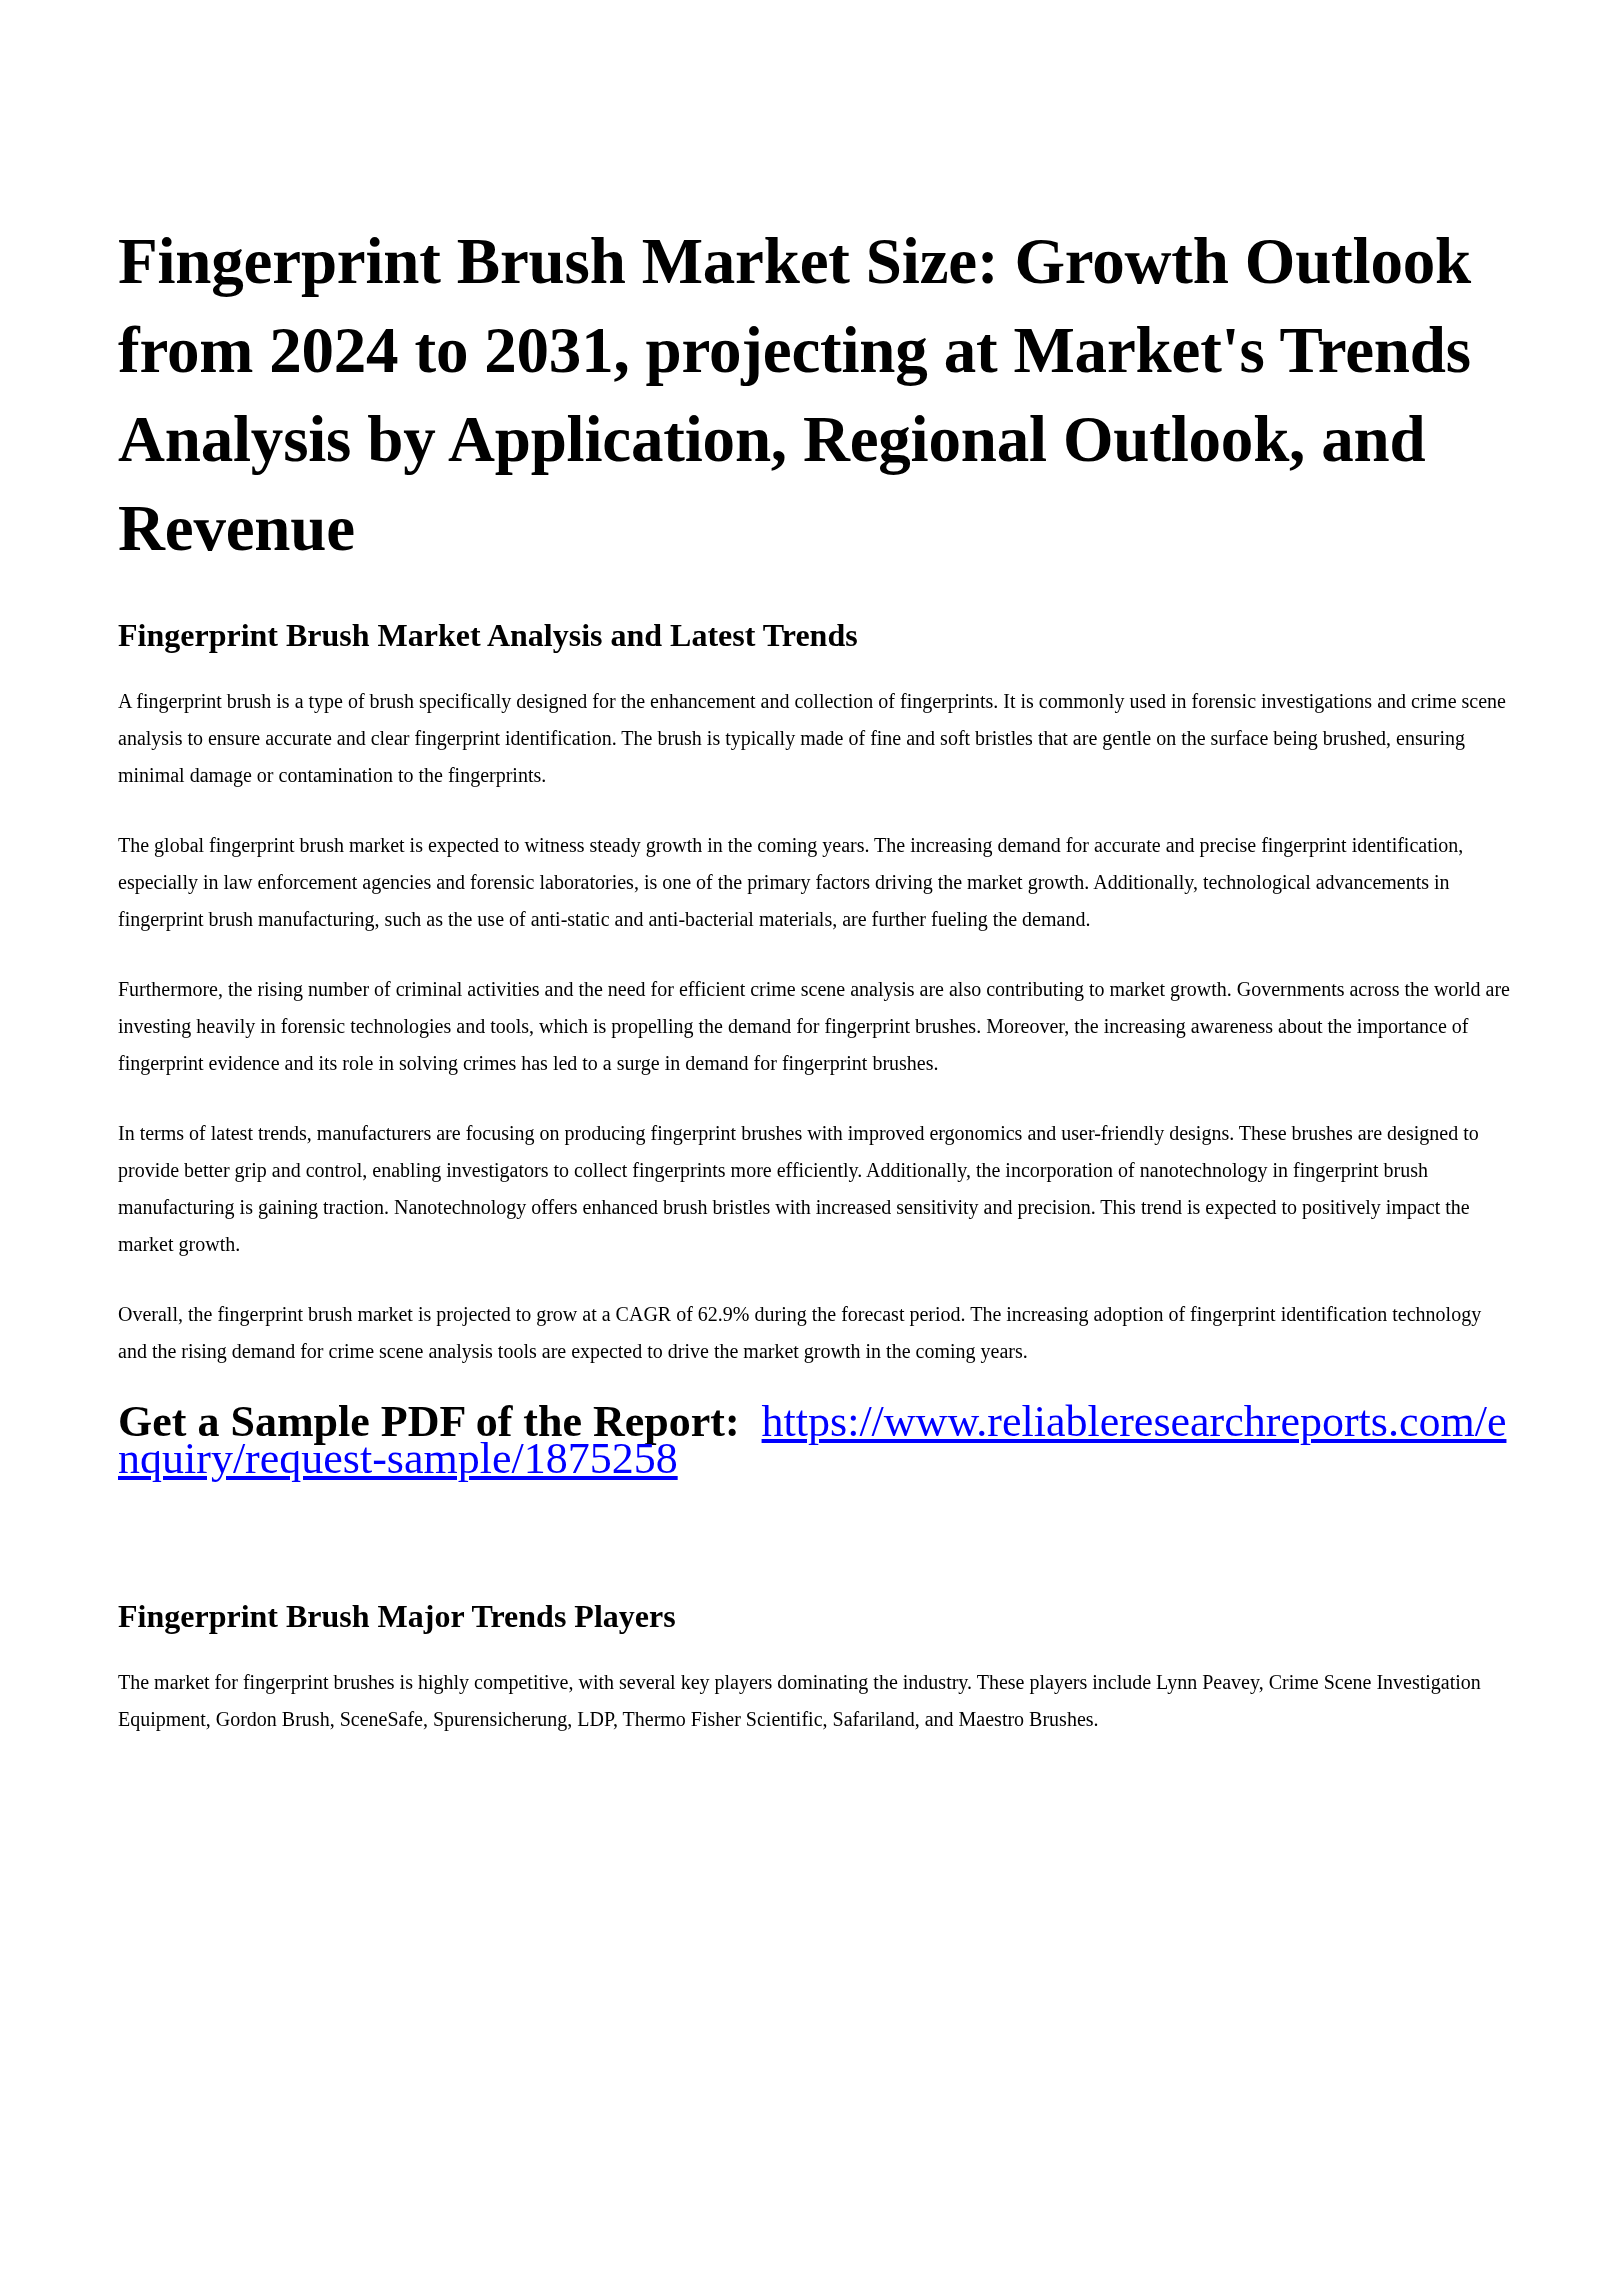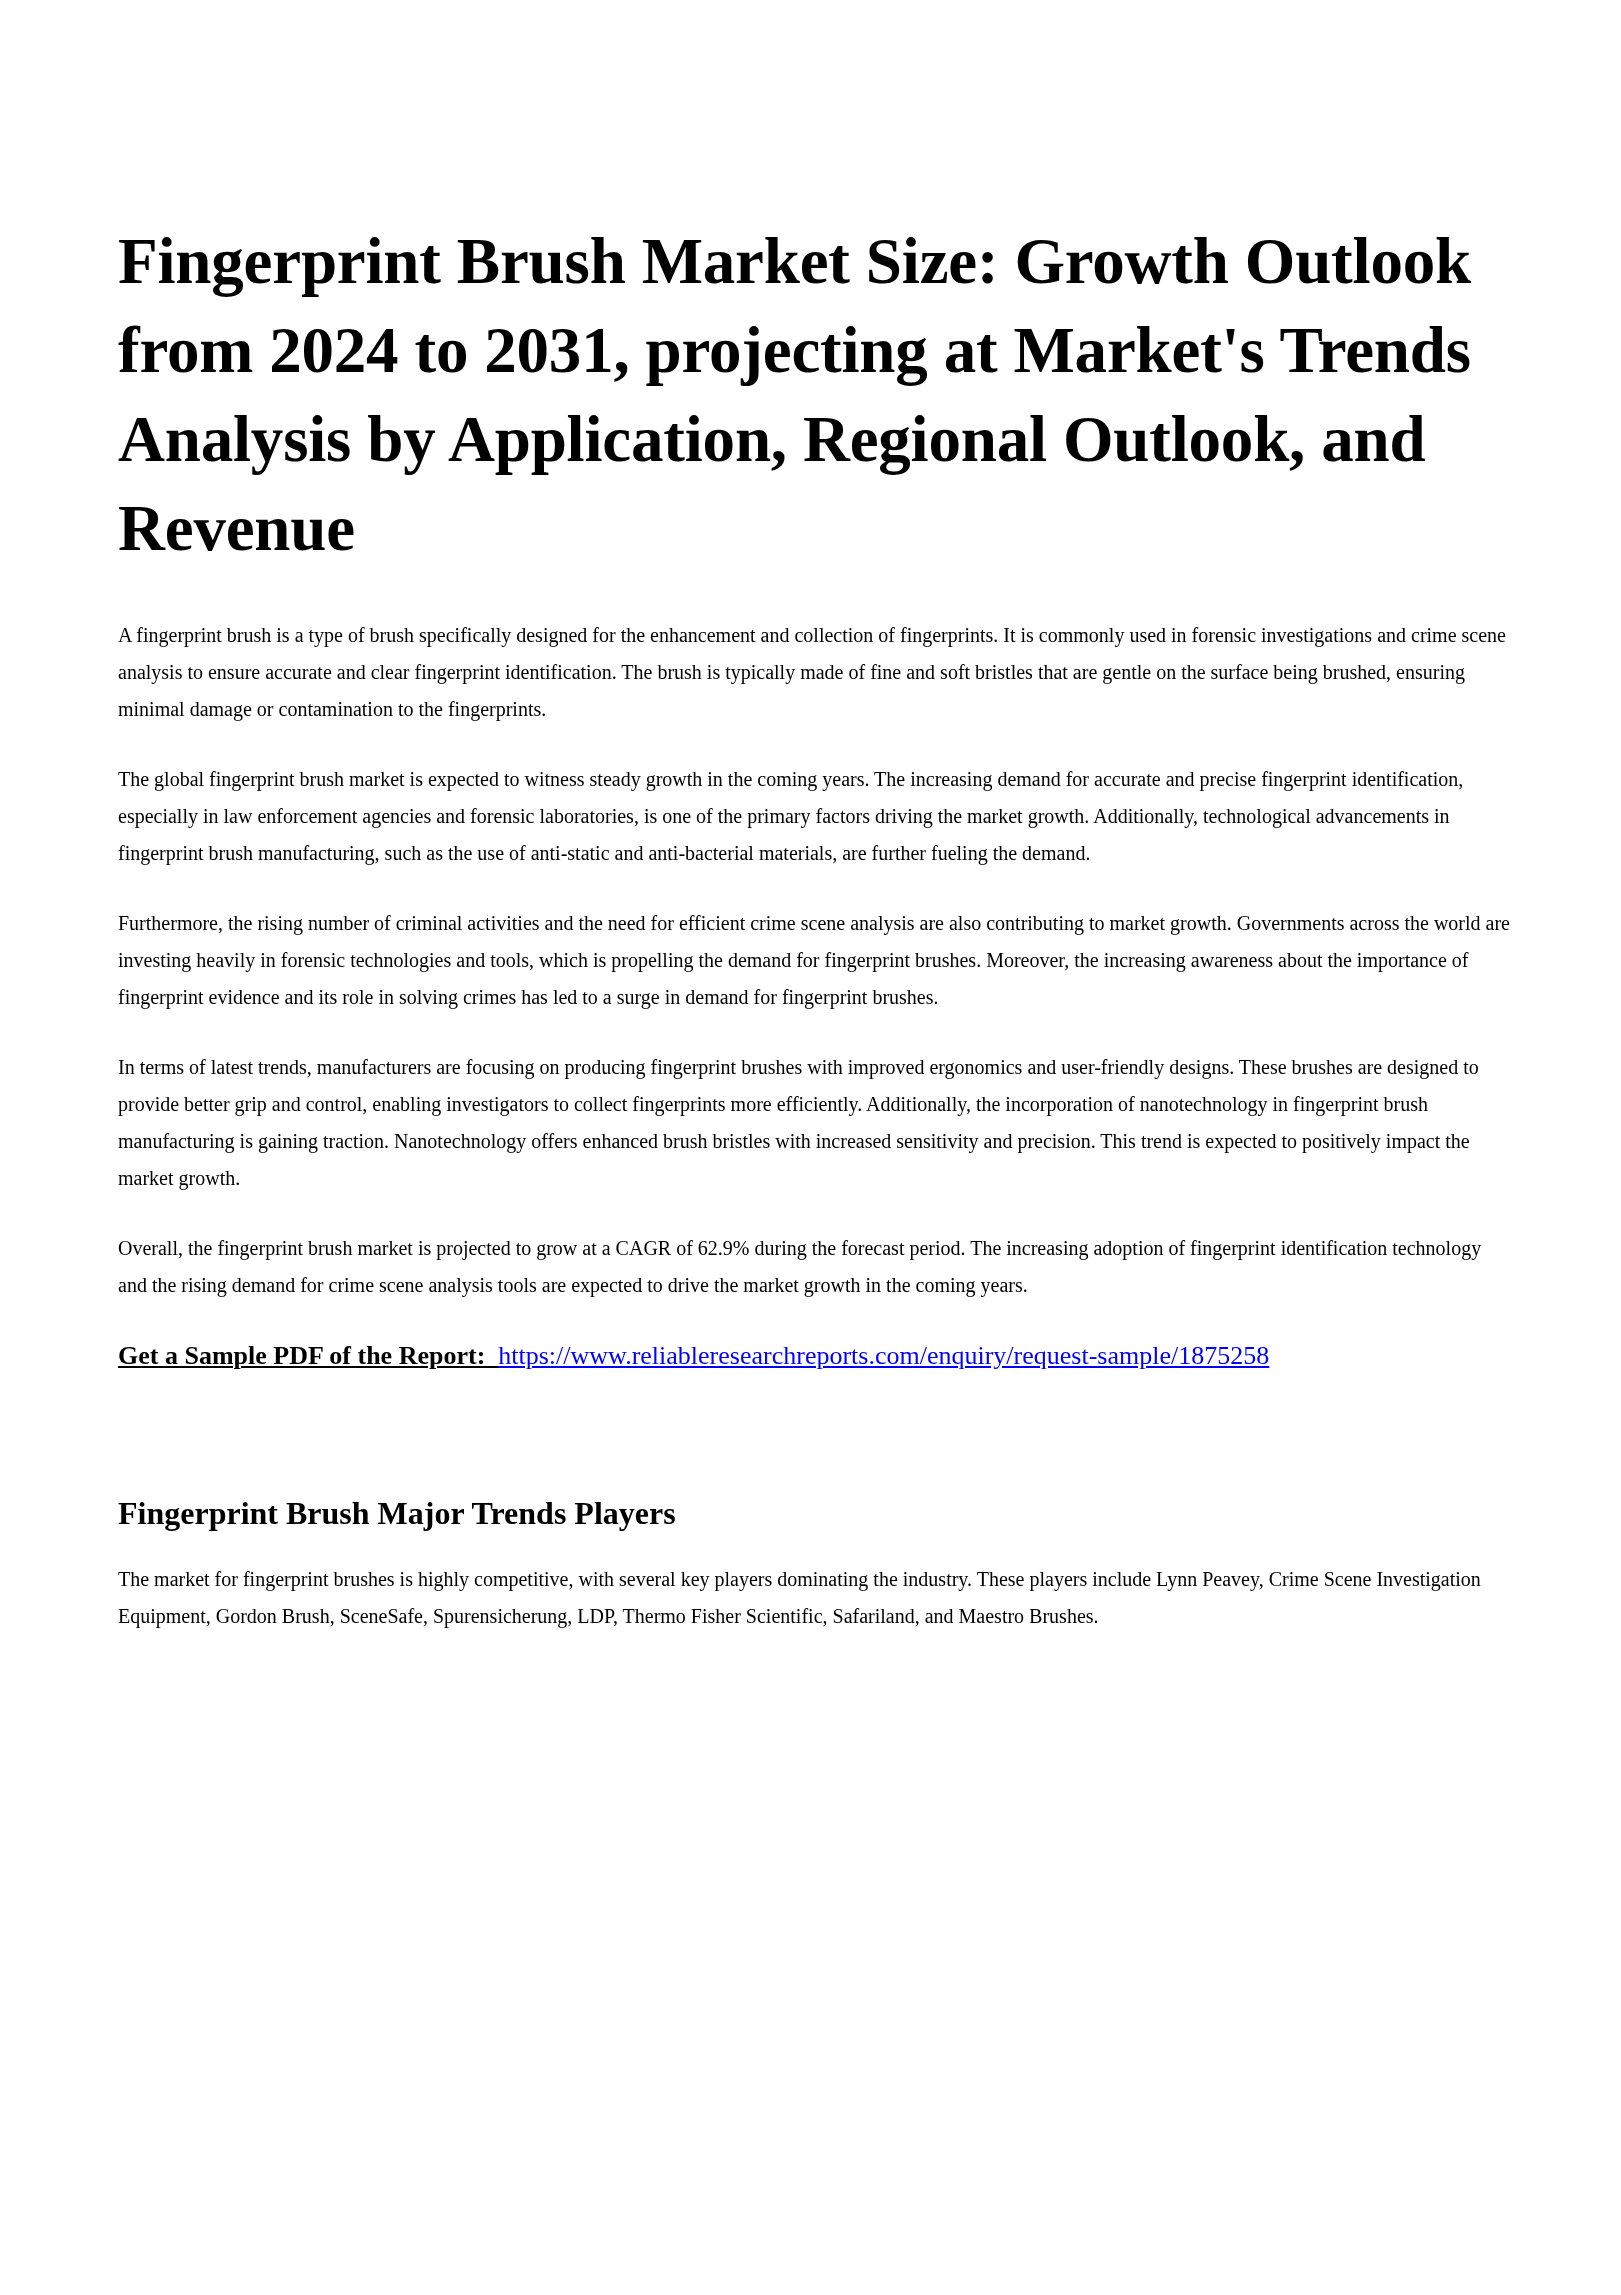--- a/index.html
+++ b/index.html
@@ -33,41 +33,41 @@
       line-height: 37px;
       font-weight: bold;
       margin: 0 0 29px 0;
     }
     p.body-para {
       font-size: 20px;
       line-height: 37px;
       margin: 0 0 33px 0;
     }
     p.sample-line {
-      font-size: 26px;
+      font-size: 44px;
       line-height: 37px;
       margin: 0 0 121px 0;
-      text-decoration: underline;
     }
     .sample-label {
       font-weight: bold;
       white-space: pre;
     }
     a.sample-link {
       color: #0000ff;
       text-decoration: underline;
       word-break: break-word;
     }
   </style>
 </head>
 <body>
 
 <div class="page">
   <h1 class="doc-title">Fingerprint Brush Market Size: Growth Outlook from 2024 to 2031, projecting at Market's Trends Analysis by Application, Regional Outlook, and Revenue</h1>
 
+  <h2 class="section-heading">Fingerprint Brush Market Analysis and Latest Trends</h2>
 
   <p class="body-para">A fingerprint brush is a type of brush specifically designed for the enhancement and collection of fingerprints. It is commonly used in forensic investigations and crime scene analysis to ensure accurate and clear fingerprint identification. The brush is typically made of fine and soft bristles that are gentle on the surface being brushed, ensuring minimal damage or contamination to the fingerprints.</p>
   <p class="body-para">The global fingerprint brush market is expected to witness steady growth in the coming years. The increasing demand for accurate and precise fingerprint identification, especially in law enforcement agencies and forensic laboratories, is one of the primary factors driving the market growth. Additionally, technological advancements in fingerprint brush manufacturing, such as the use of anti-static and anti-bacterial materials, are further fueling the demand.</p>
   <p class="body-para">Furthermore, the rising number of criminal activities and the need for efficient crime scene analysis are also contributing to market growth. Governments across the world are investing heavily in forensic technologies and tools, which is propelling the demand for fingerprint brushes. Moreover, the increasing awareness about the importance of fingerprint evidence and its role in solving crimes has led to a surge in demand for fingerprint brushes.</p>
   <p class="body-para">In terms of latest trends, manufacturers are focusing on producing fingerprint brushes with improved ergonomics and user-friendly designs. These brushes are designed to provide better grip and control, enabling investigators to collect fingerprints more efficiently. Additionally, the incorporation of nanotechnology in fingerprint brush manufacturing is gaining traction. Nanotechnology offers enhanced brush bristles with increased sensitivity and precision. This trend is expected to positively impact the market growth.</p>
   <p class="body-para">Overall, the fingerprint brush market is projected to grow at a CAGR of 62.9% during the forecast period. The increasing adoption of fingerprint identification technology and the rising demand for crime scene analysis tools are expected to drive the market growth in the coming years.</p>
 
   <p class="sample-line">
     <span class="sample-label">Get a Sample PDF of the Report:  </span><a class="sample-link" style="color: rgb(0, 0, 255);">https://www.reliableresearchreports.com/enquiry/request-sample/1875258</a>
   </p>

